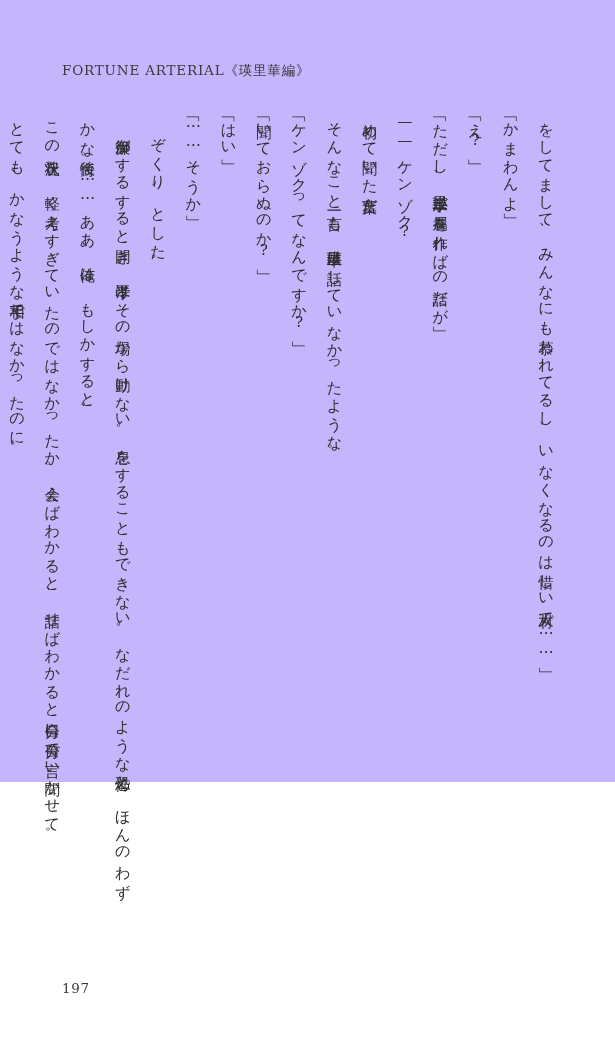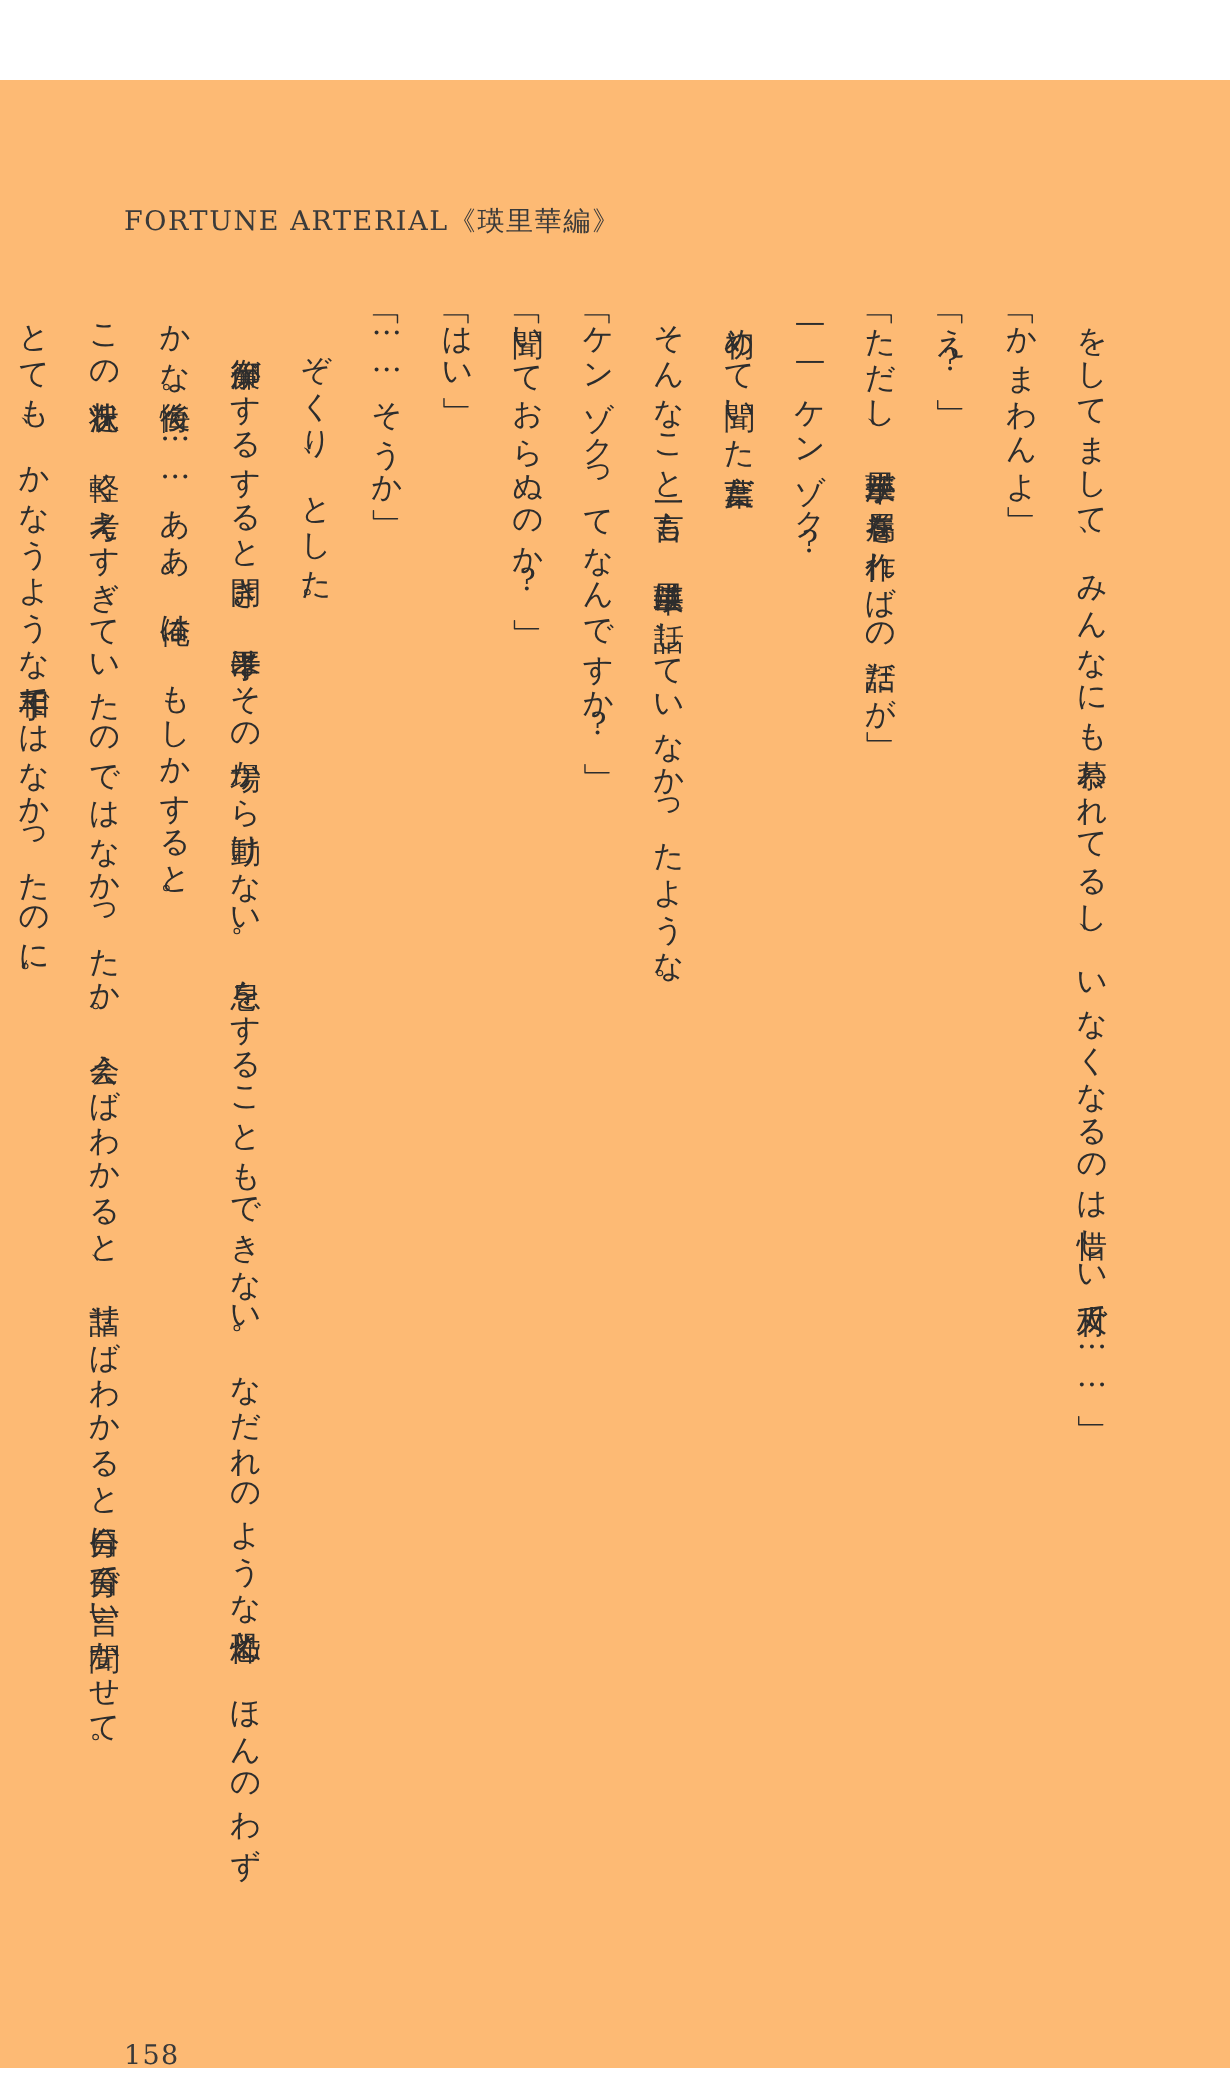--- a/index.html
+++ b/index.html
@@ -13,23 +13,22 @@
     position: relative;
     font-family: "DejaVu Serif", "Liberation Serif", serif;
     color: #2b2b2b;
     overflow: hidden;
   }
 
   .page {
     position: absolute;
     inset: 0;
     width: 615px;
-    height: 994px;
-    background: #fdba74;
-    margin-top: 40px;
+    height: 782px;
+    background: #c4b5fd;
   }
 
   
   .running-header {
     position: absolute;
     left: 62px;
     top: 62px;
     font-size: 13.5px;
     letter-spacing: 0.06em;
     color: #3a3a3a;
@@ -92,15 +91,15 @@
     <p>「ケンゾクってなんですか?」</p>
     <p>「聞いておらぬのか?」</p>
     <p>「はい」</p>
     <p>「……そうか」</p>
     <p class="indent">ぞくり、とした。</p>
     <p class="indent">御簾がするすると開き、孝平はその場から動けない。息をすることもできない。なだれのような恐怖と、ほんのわずかな後悔。……ああ、俺は、もしかすると。</p>
     <p>この状況を、軽く考えすぎていたのではなかったか。会えばわかると、話せばわかると自分に自分で言い聞かせて。</p>
     <p>とても、かなうような相手ではなかったのに。</p>
   </div>
 
-  <div class="page-number">158</div>
+  <div class="page-number">197</div>
 
 </div>
 
 </body></html>

